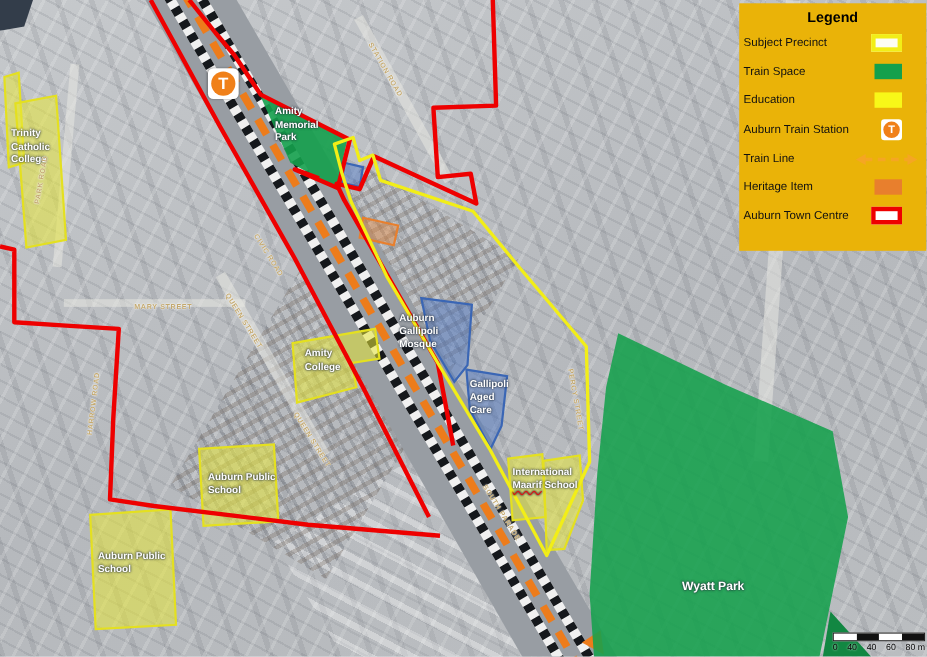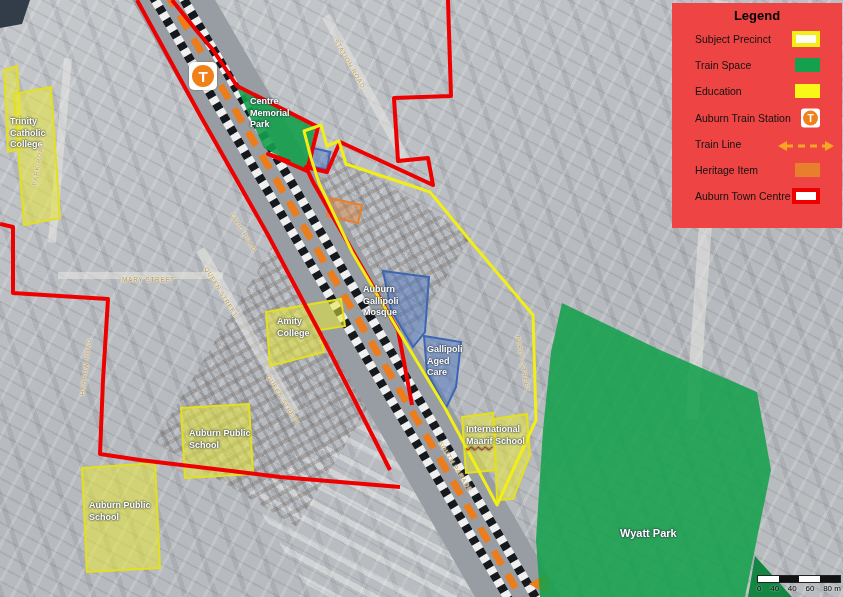--- a/index.html
+++ b/index.html
@@ -56,25 +56,25 @@
   .sl-percy{left:518px;top:332px;transform:rotate(80deg);}
   .sl-parade{left:440px;top:438px;transform:rotate(58deg);}
 
   
   .station{position:absolute;left:189px;top:62px;width:28px;height:28px;background:#fff;border-radius:5px;
     display:flex;align-items:center;justify-content:center;box-shadow:0 0 2px rgba(0,0,0,.4);}
   .station .tcircle{width:22px;height:22px;border-radius:50%;background:#f08019;color:#fff;
     font-weight:bold;font-size:15px;display:flex;align-items:center;justify-content:center;}
 
   
-  .legend{position:absolute;left:672px;top:3px;width:170px;height:225px;background:#ef4444;
+  .legend{position:absolute;left:672px;top:3px;width:170px;height:225px;background:#eab308;
     padding:4px 0 0 0;box-sizing:border-box;}
   .legend h3{margin:1px 0 3px 0;text-align:center;font-size:13px;color:#000;}
   .lrow{position:relative;height:26.2px;display:flex;align-items:center;}
-  .lrow .ltext{font-size:10.5px;color:#111;padding-left:23px;}
+  .lrow .ltext{font-size:10.5px;color:#111;padding-left:4px;}
   .lsw{position:absolute;right:22px;top:50%;transform:translateY(-50%);width:25px;height:14px;}
   .sw-subject{background:#fdfdf4;border:4px solid #f2ee17;width:20px;height:8px;}
   .sw-green{background:#14a04c;}
   .sw-edu{background:#f8f818;}
   .sw-station{width:19px;height:19px;background:#fff;border-radius:3px;display:flex;align-items:center;justify-content:center;}
   .sw-station .tc{width:15px;height:15px;border-radius:50%;background:#f08019;color:#fff;font-size:10px;font-weight:bold;
     display:flex;align-items:center;justify-content:center;}
   .sw-train{width:56px;height:12px;right:8px;}
   .sw-heritage{background:#e87f2d;}
   .sw-town{background:#fff;border:4px solid #ee0000;width:20px;height:8px;}
@@ -142,21 +142,21 @@
     </g>
 
     <path d="M497,505 L445,408 L398,330 L352,252 L319,183 L311,158 L304,131 L321,125 L327,146 L339,141 L346,164 L430,192 L472,243 L533,315 L536,420 Z" fill="none" stroke="#f2ee17" stroke-width="3" stroke-linejoin="round"></path>
   </svg>
 
   <div class="station">
     <div class="tcircle">T</div>
   </div>
 
   <div class="pl pl-trinity">Trinity Catholic College</div>
-  <div class="pl pl-memorial">Centre Memorial Park</div>
+  <div class="pl pl-memorial">Amity Memorial Park</div>
   <div class="pl pl-amity">Amity College</div>
   <div class="pl pl-aps1">Auburn Public School</div>
   <div class="pl pl-aps2">Auburn Public School</div>
   <div class="pl pl-mosque">Auburn Gallipoli Mosque</div>
   <div class="pl pl-aged">Gallipoli Aged Care</div>
   <div class="pl pl-wyatt">Wyatt Park</div>
   <div class="pl pl-maarif">
     <span style="display:block">International</span>
     <span class="wavy">Maarif</span><span> School</span>
   </div>

